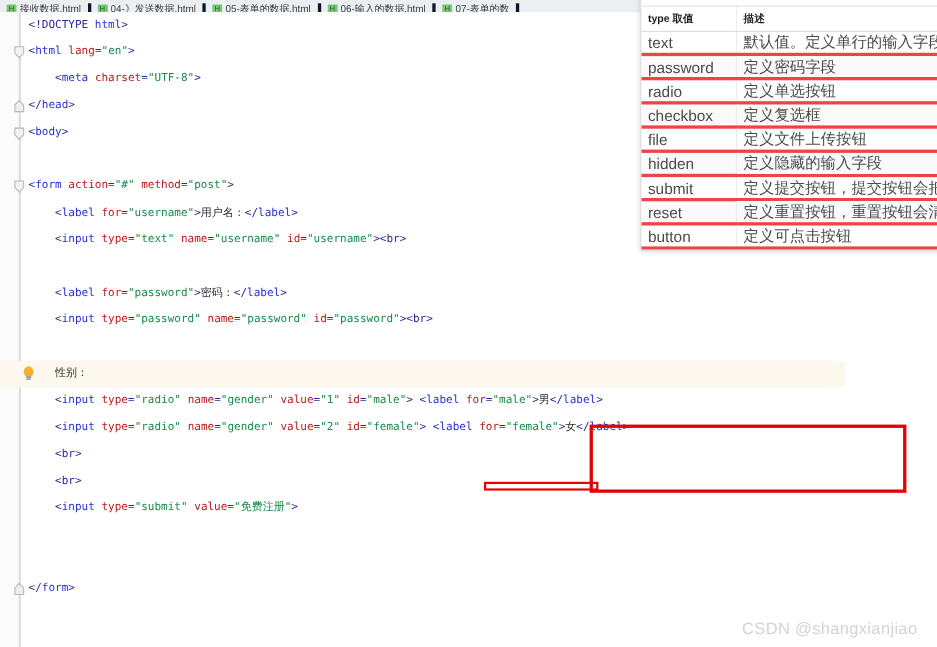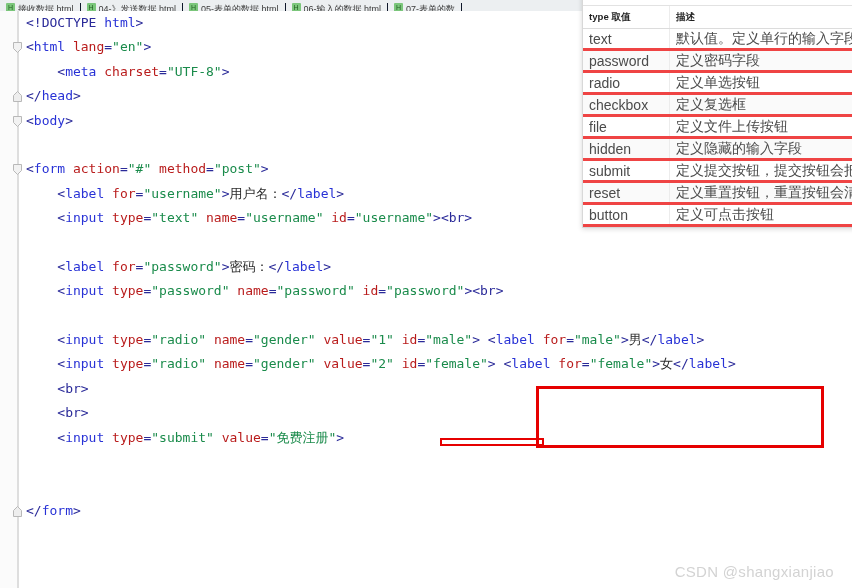--- a/index.html
+++ b/index.html
@@ -21,29 +21,29 @@
     left: 0; top: 0;
     width: 852px; height: 11px;
     background: #eceff1;
     border-bottom: 1px solid #c9cdd1;
     overflow: hidden;
     display: flex;
     align-items: flex-end;
   }
   .tab-item {
     display: flex;
-    align-items: flex-start;
+    align-items: center;
     gap: 3px;
     padding: 0 6px;
     height: 11px;
     font-size: 9px;
     color: #3b3b3b;
     white-space: nowrap;
     overflow: hidden;
-    border-right: 1px solid #0f172a;
+    border-right: 3px solid #0f172a;
     position: relative;
     top: 3px;
   }
   .tab-html-icon {
     width: 9px; height: 9px;
     background: #7bc67b;
     color: #1f5c1f;
     font-size: 7px;
     line-height: 9px;
     text-align: center;
@@ -72,21 +72,21 @@
     left: 17px; top: 0;
     width: 2px; height: 100%;
     background: #dedede;
   }
 
   #code {
     position: absolute;
     left: 0; top: 0;
     width: 768px; height: 100%;
     font-family: "DejaVu Sans Mono", "Liberation Mono", monospace;
-    font-size: 13px;
+    font-size: 10px;
     line-height: 24.4px;
   }
   .line {
     position: relative;
     height: 24.4px;
     white-space: pre;
     padding-left: 26px;
     color: #2b2b2b;
   }
   .line.highlight {
@@ -242,20 +242,25 @@
       <div class="line blank"><span></span>&nbsp;</div>
       <div class="line"><span class="fold"><svg width="13" height="13" viewBox="0 0 13 13">
             <path d="M2.5 1.5h8v6l-4 4-4-4z" fill="#f2f2f2" stroke="#b8b8b8" stroke-width="1"></path>
           </svg></span><span></span><span class="pn">&lt;</span><span class="tag">form</span><span class="pn"> </span><span class="att">action</span><span class="pn">=</span><span class="val">"#"</span><span class="pn"> </span><span class="att">method</span><span class="pn">=</span><span class="val">"post"</span><span class="pn">&gt;</span></div>
       <div class="line"><span>    </span><span class="pn">&lt;</span><span class="tag">label</span><span class="pn"> </span><span class="att">for</span><span class="pn">=</span><span class="val">"username"</span><span class="pn">&gt;</span><span class="cjk">用户名：</span><span class="pn">&lt;/</span><span class="tag">label</span><span class="pn">&gt;</span></div>
       <div class="line"><span>    </span><span class="pn">&lt;</span><span class="tag">input</span><span class="pn"> </span><span class="att">type</span><span class="pn">=</span><span class="val">"text"</span><span class="pn"> </span><span class="att">name</span><span class="pn">=</span><span class="val">"username"</span><span class="pn"> </span><span class="att">id</span><span class="pn">=</span><span class="val">"username"</span><span class="pn">&gt;&lt;br&gt;</span></div>
       <div class="line blank"><span></span>&nbsp;</div>
       <div class="line"><span>    </span><span class="pn">&lt;</span><span class="tag">label</span><span class="pn"> </span><span class="att">for</span><span class="pn">=</span><span class="val">"password"</span><span class="pn">&gt;</span><span class="cjk">密码：</span><span class="pn">&lt;/</span><span class="tag">label</span><span class="pn">&gt;</span></div>
       <div class="line"><span>    </span><span class="pn">&lt;</span><span class="tag">input</span><span class="pn"> </span><span class="att">type</span><span class="pn">=</span><span class="val">"password"</span><span class="pn"> </span><span class="att">name</span><span class="pn">=</span><span class="val">"password"</span><span class="pn"> </span><span class="att">id</span><span class="pn">=</span><span class="val">"password"</span><span class="pn">&gt;&lt;br&gt;</span></div>
       <div class="line blank"><span></span>&nbsp;</div>
+      <div class="line highlight"><span class="bulb"><svg width="14" height="16" viewBox="0 0 14 16">
+            <ellipse cx="7" cy="6" rx="4.4" ry="5" fill="#f5ae2e"></ellipse>
+            <rect x="4.6" y="10.2" width="4.8" height="1.5" fill="#9a9a9a"></rect>
+            <rect x="5.1" y="12" width="3.8" height="1.4" fill="#9a9a9a"></rect>
+          </svg></span><span>    </span><span class="cjk">性别：</span></div>
       <div class="line"><span>    </span><span class="pn">&lt;</span><span class="tag">input</span><span class="pn"> </span><span class="att">type</span><span class="pn">=</span><span class="val">"radio"</span><span class="pn"> </span><span class="att">name</span><span class="pn">=</span><span class="val">"gender"</span><span class="pn"> </span><span class="att">value</span><span class="pn">=</span><span class="val">"1"</span><span class="pn"> </span><span class="att">id</span><span class="pn">=</span><span class="val">"male"</span><span class="pn">&gt; &lt;</span><span class="tag">label</span><span class="pn"> </span><span class="att">for</span><span class="pn">=</span><span class="val">"male"</span><span class="pn">&gt;</span><span class="cjk">男</span><span class="pn">&lt;/</span><span class="tag">label</span><span class="pn">&gt;</span></div>
       <div class="line"><span>    </span><span class="pn">&lt;</span><span class="tag">input</span><span class="pn"> </span><span class="att">type</span><span class="pn">=</span><span class="val">"radio"</span><span class="pn"> </span><span class="att">name</span><span class="pn">=</span><span class="val">"gender"</span><span class="pn"> </span><span class="att">value</span><span class="pn">=</span><span class="val">"2"</span><span class="pn"> </span><span class="att">id</span><span class="pn">=</span><span class="val">"female"</span><span class="pn">&gt; &lt;</span><span class="tag">label</span><span class="pn"> </span><span class="att">for</span><span class="pn">=</span><span class="val">"female"</span><span class="pn">&gt;</span><span class="cjk">女</span><span class="pn">&lt;/</span><span class="tag">label</span><span class="pn">&gt;</span></div>
       <div class="line"><span>    </span><span class="pn">&lt;br&gt;</span></div>
       <div class="line"><span>    </span><span class="pn">&lt;br&gt;</span></div>
       <div class="line"><span>    </span><span class="pn">&lt;</span><span class="tag">input</span><span class="pn"> </span><span class="att">type</span><span class="pn">=</span><span class="val">"submit"</span><span class="pn"> </span><span class="att">value</span><span class="pn">=</span><span class="val">"</span><span class="cjk val">免费注册</span><span class="val">"</span><span class="pn">&gt;</span></div>
       <div class="line blank"><span></span>&nbsp;</div>
       <div class="line blank"><span></span>&nbsp;</div>
       <div class="line"><span class="fold"><svg width="13" height="13" viewBox="0 0 13 13">
             <path d="M2.5 11.5h8v-6l-4-4-4 4z" fill="#eeeeee" stroke="#b8b8b8" stroke-width="1"></path>
           </svg></span><span></span><span class="pn">&lt;/</span><span class="tag">form</span><span class="pn">&gt;</span></div>

